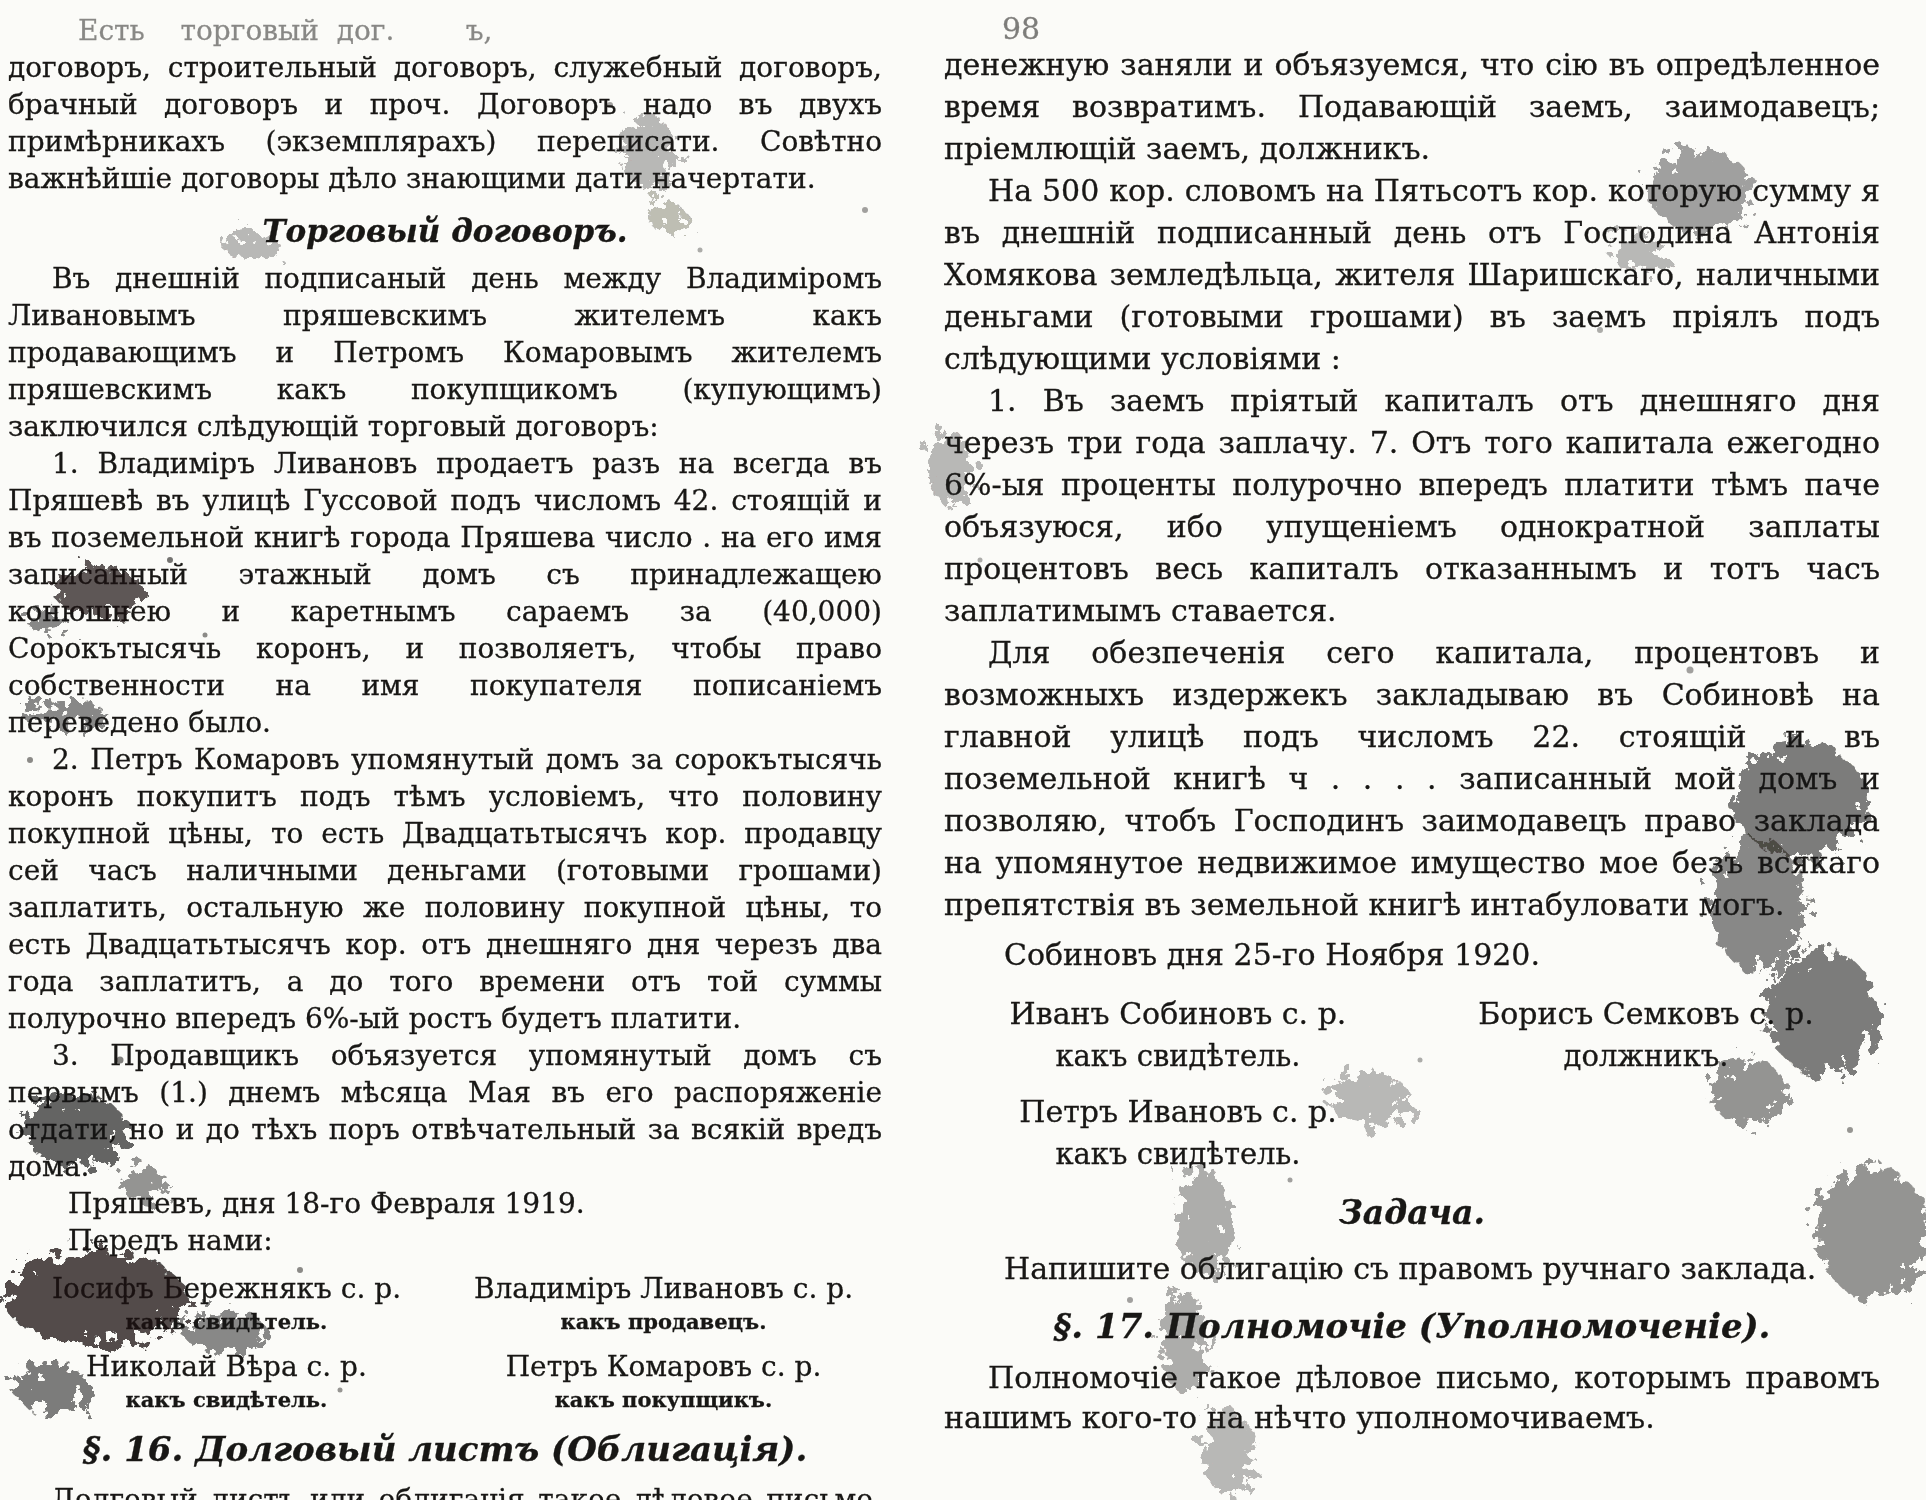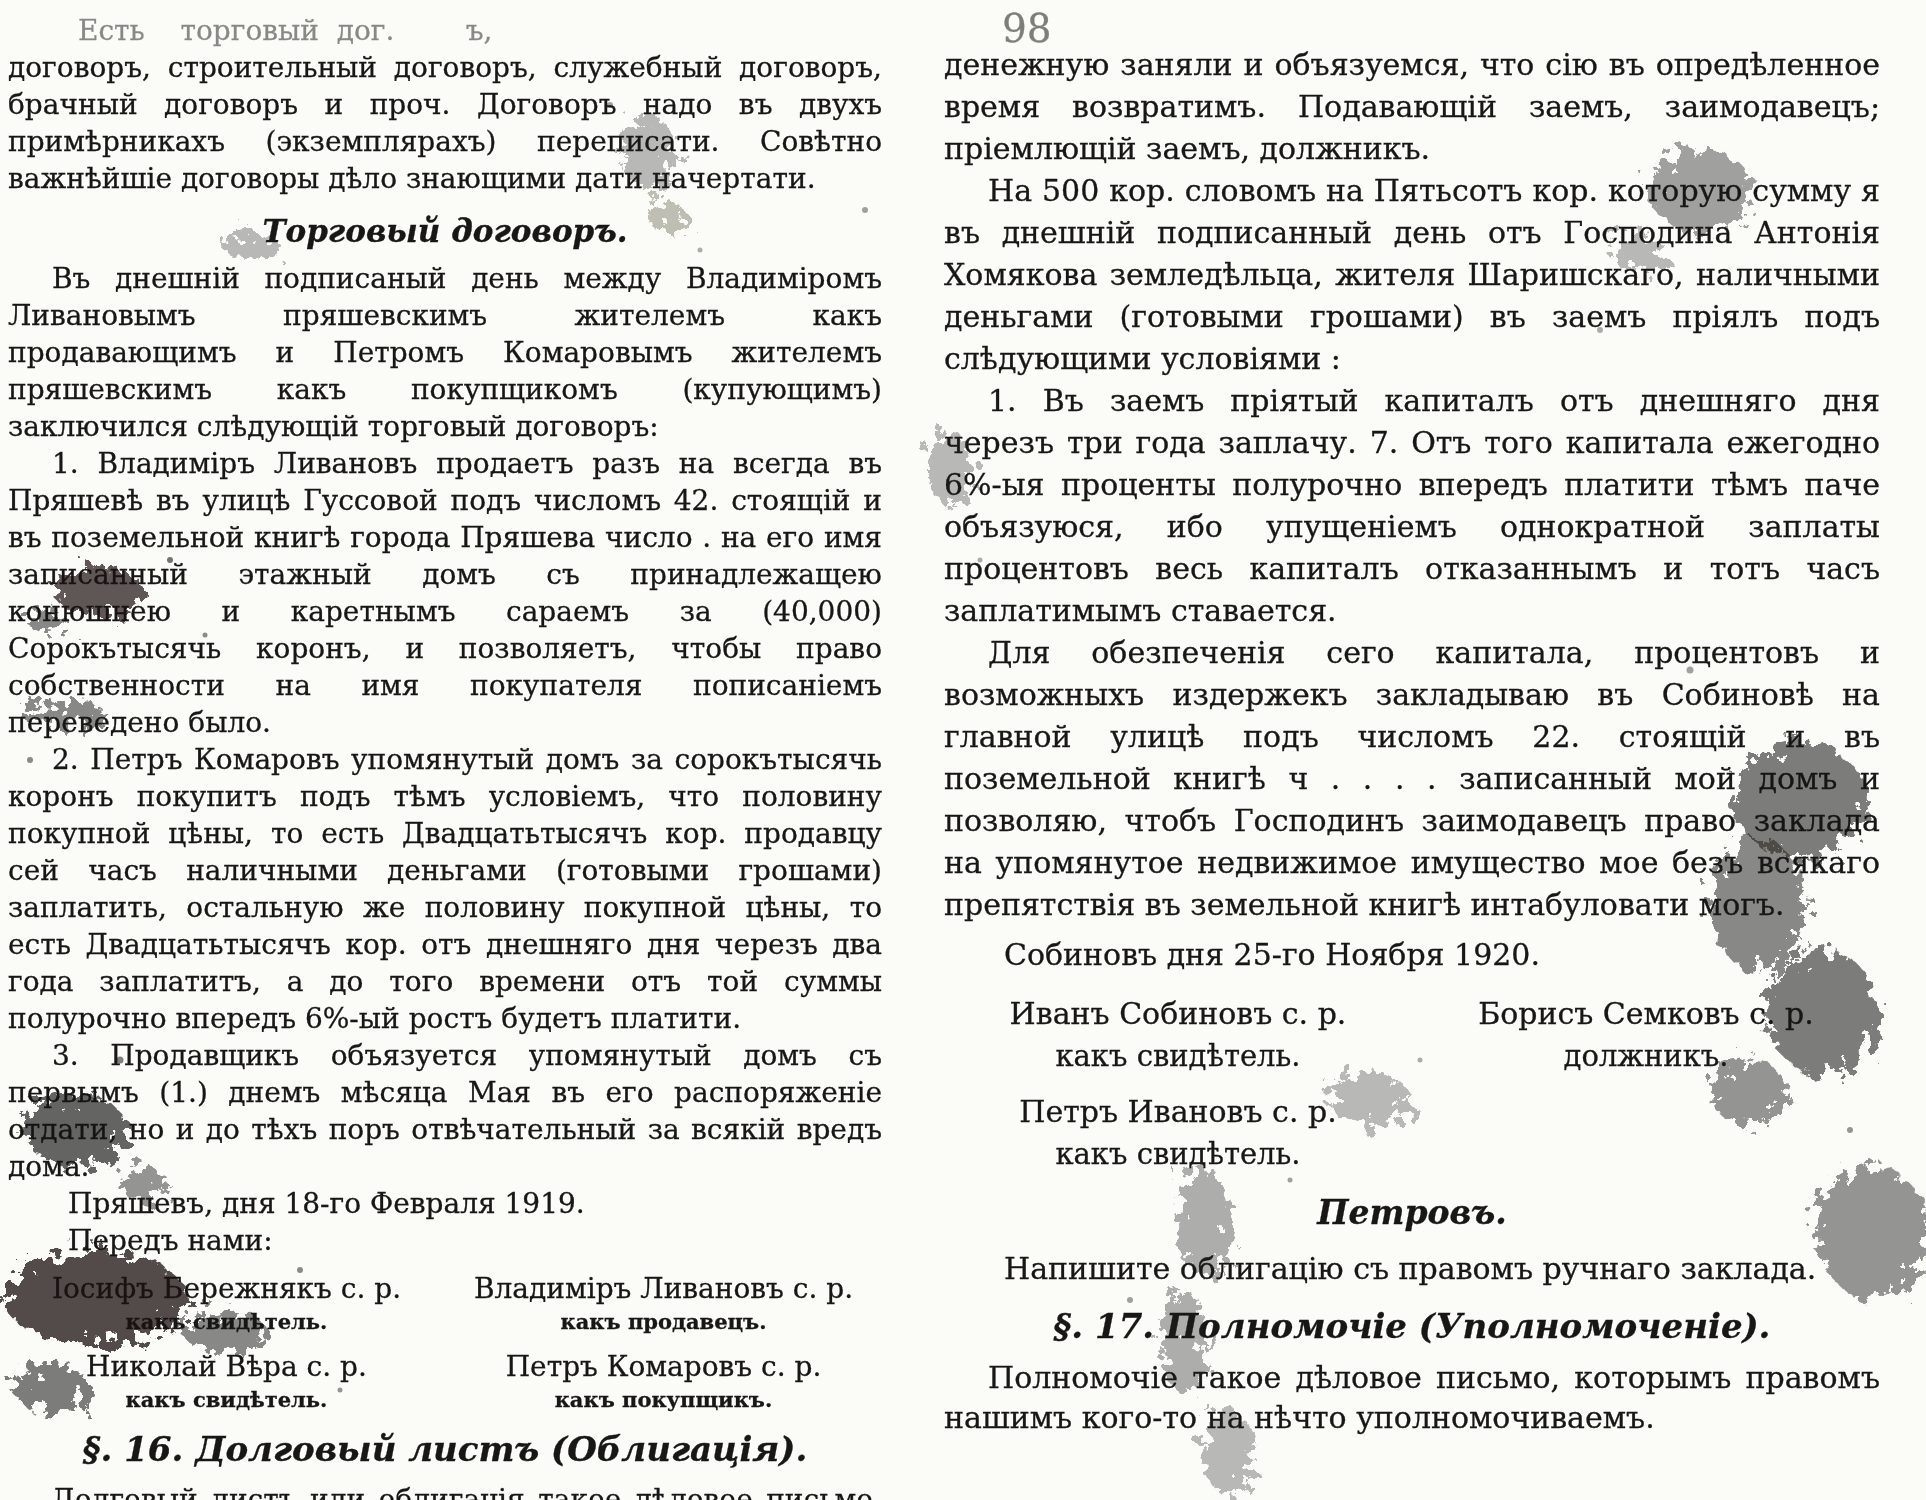--- a/index.html
+++ b/index.html
@@ -35,21 +35,21 @@
   .sig-block{margin:10px 0 0 0;}
   #page-right .sig-block{margin-top:16px;}
   .sig-row{display:flex;margin-bottom:12px;}
   #page-right .sig-row{margin-bottom:14px;}
   .sig{width:50%;text-align:center;}
   .sig .sig-name{line-height:40px;}
   .sig .sig-role{font-size:21px;line-height:26px;font-weight:bold;}
   #page-right .sig .sig-name{line-height:44px;}
   #page-right .sig .sig-role{font-size:29px;line-height:40px;font-weight:normal;}
   .pgnum{
-    position:absolute;left:58px;top:8px;font-size:39px;
+    position:absolute;left:58px;top:8px;font-size:30px;
     opacity:.55;filter:blur(.5px);
   }
   .task-line{text-indent:60px;text-align:left;}
   #page-right .final-para{line-height:40px;}
   .noise-overlay{position:absolute;left:0;top:0;pointer-events:none;}
 </style>
 </head>
 <body>
 
 <div class="page" id="page-left">
@@ -111,21 +111,21 @@
     </div>
     <div class="sig-row">
       <div class="sig">
         <div class="sig-name">Петръ Ивановъ с. р.</div>
         <div class="sig-role">какъ свидѣтель.</div>
       </div>
       <div class="sig"></div>
     </div>
   </div>
 
-  <p class="ital-head">Петровъ.</p>
+  <p class="ital-head">Задача.</p>
   <p class="task-line">Напишите облигацію съ правомъ ручнаго заклада.</p>
   <p class="sec-head">§. 17. Полномочіе (Уполномоченіе).</p>
   <p class="indent final-para">Полномочіе такое дѣловое письмо, которымъ правомъ нашимъ кого-то на нѣчто уполномочиваемъ.</p>
 </div>
 
 <svg class="noise-overlay" width="1926" height="1500" viewBox="0 0 1926 1500" aria-hidden="true">
   <defs>
     <filter id="rough" x="-40%" y="-40%" width="180%" height="180%">
       <feTurbulence type="fractalNoise" baseFrequency="0.085" numOctaves="4" seed="7" result="n"></feTurbulence>
       <feDisplacementMap in="SourceGraphic" in2="n" scale="42"></feDisplacementMap>

